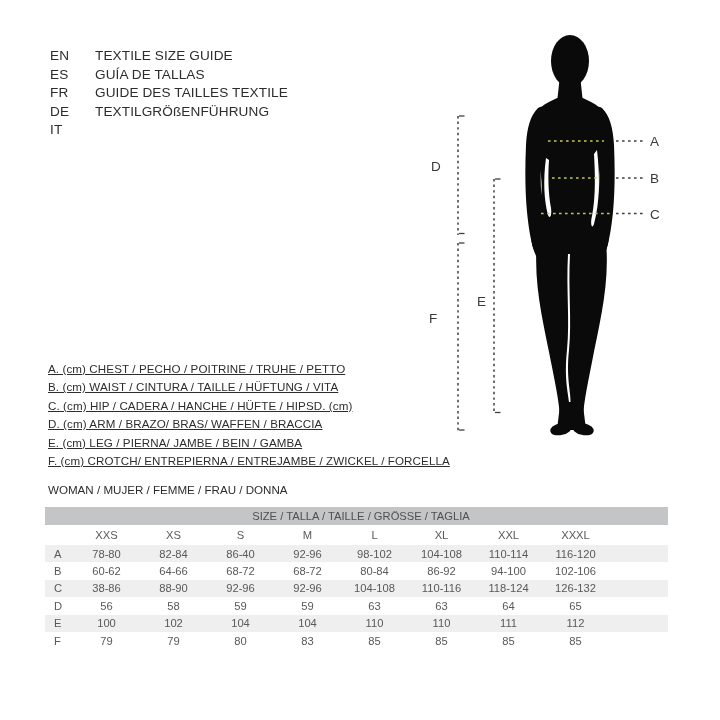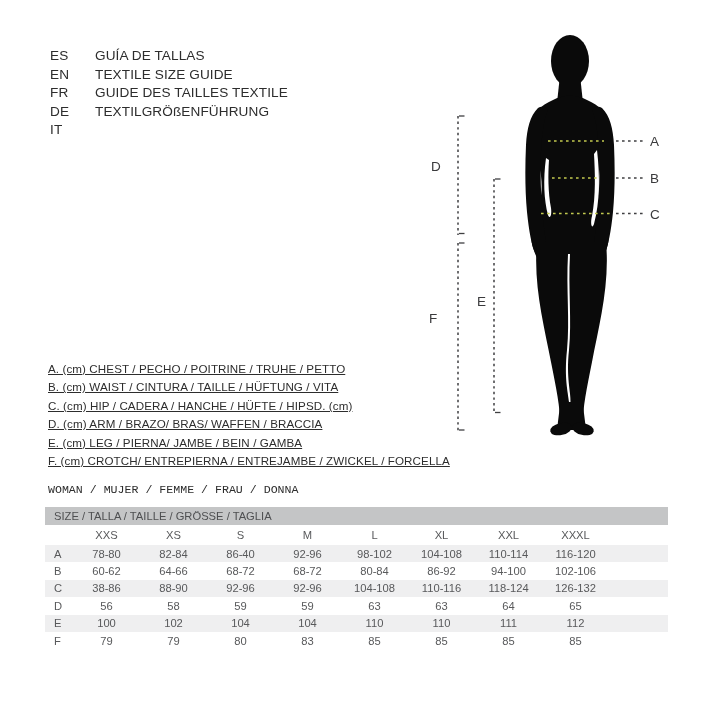--- a/index.html
+++ b/index.html
@@ -14,47 +14,47 @@
   .lang-list{left:50px;top:47px;color:#2d2d2d;font-size:13.6px;letter-spacing:.1px;}
   .lang-row{display:flex;height:18.6px;line-height:18.6px;}
   .lang-code{width:45px;flex:0 0 45px;}
   .lang-text{white-space:nowrap;}
 
   
   .legend{left:48px;top:360px;color:#2d2d2d;font-size:11.6px;letter-spacing:.1px;text-decoration:underline;}
   .legend-line{height:18.4px;line-height:18.4px;white-space:nowrap;}
 
   
-  .group-title{left:48px;top:484px;color:#2d2d2d;font-size:11.6px;line-height:12px;white-space:nowrap;font-family:Liberation Mono, monospace;}
+  .group-title{left:48px;top:484px;color:#2d2d2d;font-size:11.6px;line-height:12px;white-space:nowrap;}
 
   
   .size-table{left:45px;top:507px;width:623px;color:#58595b;font-size:11.2px;}
-  .table-bar{height:18px;line-height:18px;background:#c4c5c6;color:#4e4f51;padding-left:9px;white-space:nowrap;}
+  .table-bar{height:18px;line-height:18px;background:#c4c5c6;color:#4e4f51;padding-left:9px;white-space:nowrap;text-align:center;}
   .t-row{display:grid;grid-template-columns:28px repeat(8,67px) 1fr;align-items:center;}
   .t-row.header{height:20px;}
   .t-row.data{height:17.4px;}
   .t-row.alt{background:#efeff0;}
   .cell{text-align:center;white-space:nowrap;}
   .cell.letter{text-align:left;padding-left:9px;}
 
   
   svg.fig{left:0;top:0;}
   svg.fig text{font-family:"Liberation Sans",sans-serif;fill:#3a3a3c;font-size:13.5px;}
 </style>
 </head>
 <body>
 
 <div class="abs lang-list">
   <div class="lang-row">
+    <span class="lang-code">EN</span>
+    <span class="lang-text">TEXTILE SIZE GUIDE</span>
+  </div>
+  <div class="lang-row">
     <span class="lang-code">ES</span>
     <span class="lang-text">GUÍA DE TALLAS</span>
-  </div>
-  <div class="lang-row">
-    <span class="lang-code">EN</span>
-    <span class="lang-text">TEXTILE SIZE GUIDE</span>
   </div>
   <div class="lang-row">
     <span class="lang-code">FR</span>
     <span class="lang-text">GUIDE DES TAILLES TEXTILE</span>
   </div>
   <div class="lang-row">
     <span class="lang-code">DE</span>
     <span class="lang-text">TEXTILGRÖßENFÜHRUNG</span>
   </div>
   <div class="lang-row">

